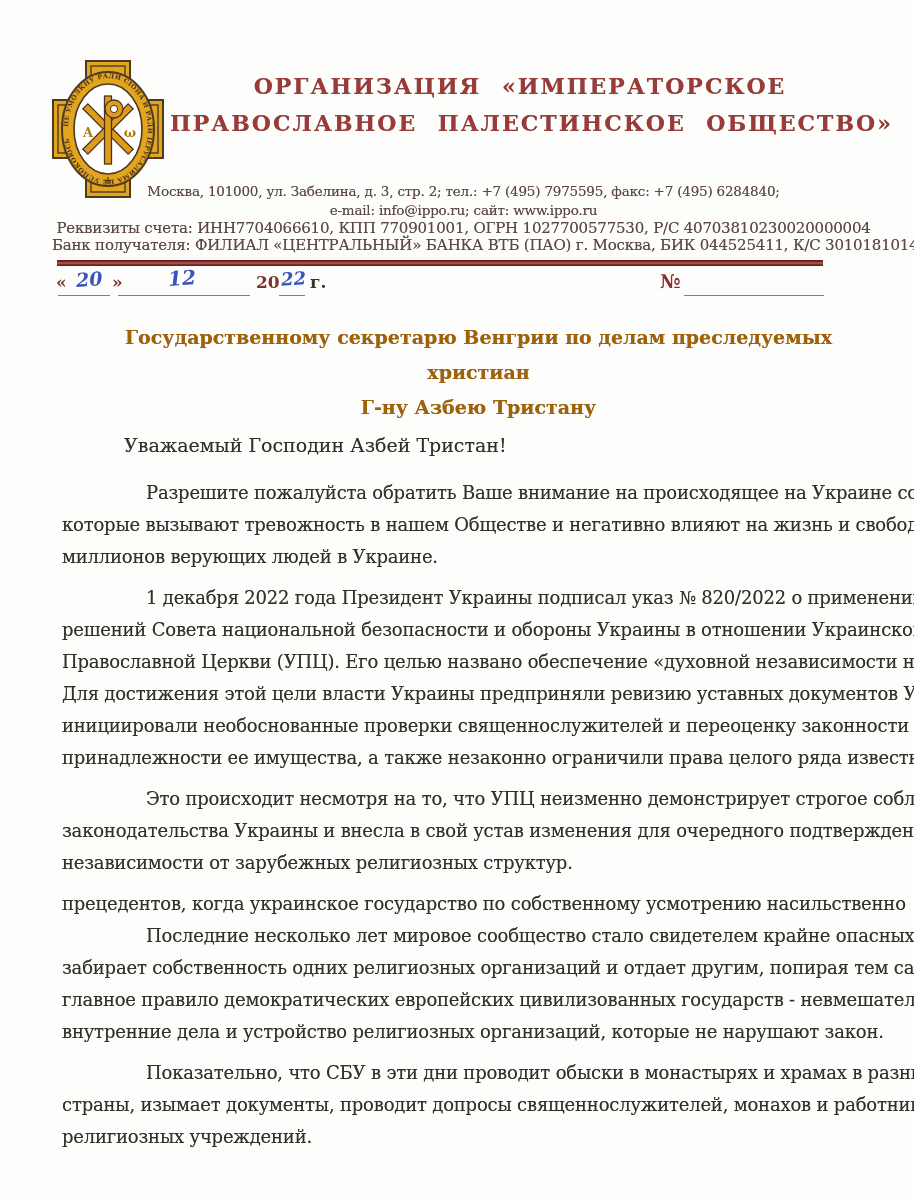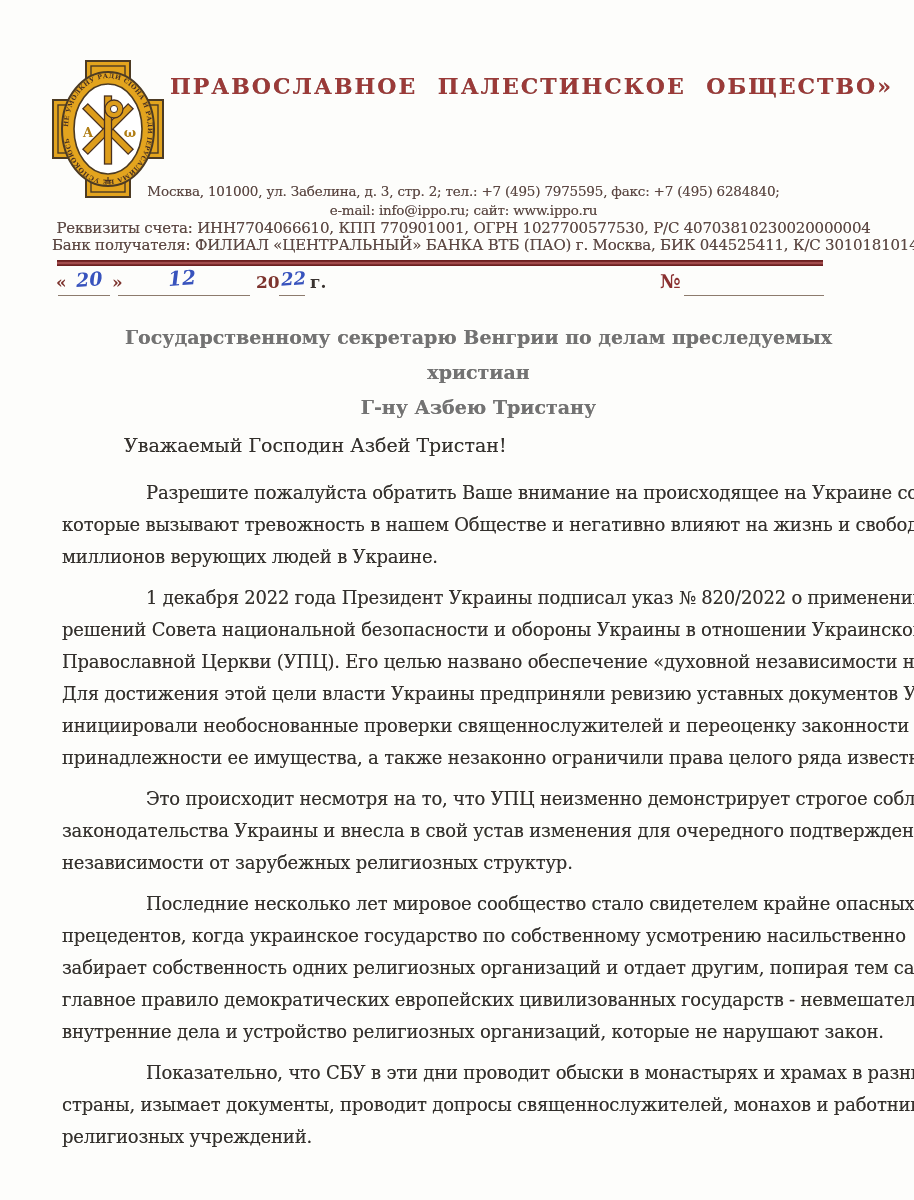--- a/index.html
+++ b/index.html
@@ -42,21 +42,21 @@
   .year-print{position:absolute;left:256px;top:4px;}
   .year-hand{position:absolute;left:281px;top:0px;font-size:18px;}
   .year-under{position:absolute;left:279px;top:27px;width:26px;border-bottom:1.6px solid #8d7b6d;}
   .year-suffix{position:absolute;left:310px;top:4px;color:#3a3330;font-weight:bold;}
   .num-sign{position:absolute;left:660px;top:2px;color:#8a3030;font-weight:bold;font-size:19px;}
   .num-under{position:absolute;left:684px;top:27px;width:140px;border-bottom:1.6px solid #8d7b6d;}
   
   .addressee{
     position:absolute;left:62px;top:320px;width:795px;text-align:center;
     padding-left:38px;box-sizing:border-box;
-    font-weight:bold;font-size:19px;line-height:35px;color:#737373;
+    font-weight:bold;font-size:19px;line-height:35px;color:#a16207;
   }
   .salutation{
     position:absolute;left:62px;top:434px;width:795px;text-align:left;
     padding-left:62px;box-sizing:border-box;font-size:19px;color:#33302c;
   }
   .letter-body{
     position:absolute;left:62px;top:477px;width:795px;
     font-size:18px;letter-spacing:-0.2px;color:#33302c;
   }
   .paragraph{margin:0 0 9px 0;}
@@ -101,20 +101,21 @@
   <text x="36" y="77" font-size="13" font-weight="bold" fill="#b07d14" font-family="DejaVu Serif, Liberation Serif, serif" text-anchor="middle">A</text>
   <text x="78" y="77" font-size="13" font-weight="bold" fill="#b07d14" font-family="DejaVu Serif, Liberation Serif, serif" text-anchor="middle">ω</text>
 
   <g stroke="#4a3222" stroke-width="1.2">
     <line x1="56" y1="117" x2="56" y2="124"></line>
       <line x1="52.5" y1="120.5" x2="59.5" y2="120.5"></line>
   </g>
 </svg>
 
 <div class="org-title scan">
+  <div>ОРГАНИЗАЦИЯ «ИМПЕРАТОРСКОЕ</div>
   <div>ПРАВОСЛАВНОЕ ПАЛЕСТИНСКОЕ ОБЩЕСТВО»</div>
 </div>
 
 <div class="contacts scan">
   <div class="c-line c-small">Москва, 101000, ул. Забелина, д. 3, стр. 2; тел.: +7 (495) 7975595, факс: +7 (495) 6284840;</div>
   <div class="c-line c-small">e-mail: info@ippo.ru; сайт: www.ippo.ru</div>
   <div class="c-line c-req">Реквизиты счета: ИНН7704066610, КПП 770901001, ОГРН 1027700577530, Р/С 40703810230020000004</div>
   <div class="c-line c-req">Банк получателя: ФИЛИАЛ «ЦЕНТРАЛЬНЫЙ» БАНКА ВТБ (ПАО) г. Москва, БИК 044525411, К/С 30101810145250000411</div>
 </div>
 
@@ -155,22 +156,22 @@
       <div class="t-line">Для достижения этой цели власти Украины предприняли ревизию уставных документов УПЦ,</div>
       <div class="t-line">инициировали необоснованные проверки священнослужителей и переоценку законности</div>
       <div class="t-line">принадлежности ее имущества, а также незаконно ограничили права целого ряда известных</div>
     </div>
     <div class="paragraph">
       <div class="t-line first">Это происходит несмотря на то, что УПЦ неизменно демонстрирует строгое соблюдение</div>
       <div class="t-line">законодательства Украины и внесла в свой устав изменения для очередного подтверждения</div>
       <div class="t-line last">независимости от зарубежных религиозных структур.</div>
     </div>
     <div class="paragraph">
+      <div class="t-line">прецедентов, когда украинское государство по собственному усмотрению насильственно</div>
       <div class="t-line first">Последние несколько лет мировое сообщество стало свидетелем крайне опасных</div>
-      <div class="t-line">прецедентов, когда украинское государство по собственному усмотрению насильственно</div>
       <div class="t-line">забирает собственность одних религиозных организаций и отдает другим, попирая тем самым</div>
       <div class="t-line">главное правило демократических европейских цивилизованных государств - невмешательства во</div>
       <div class="t-line last">внутренние дела и устройство религиозных организаций, которые не нарушают закон.</div>
     </div>
     <div class="paragraph">
       <div class="t-line first">Показательно, что СБУ в эти дни проводит обыски в монастырях и храмах в разных частях</div>
       <div class="t-line">страны, изымает документы, проводит допросы священнослужителей, монахов и работников</div>
       <div class="t-line last">религиозных учреждений.</div>
     </div>
   </div>

